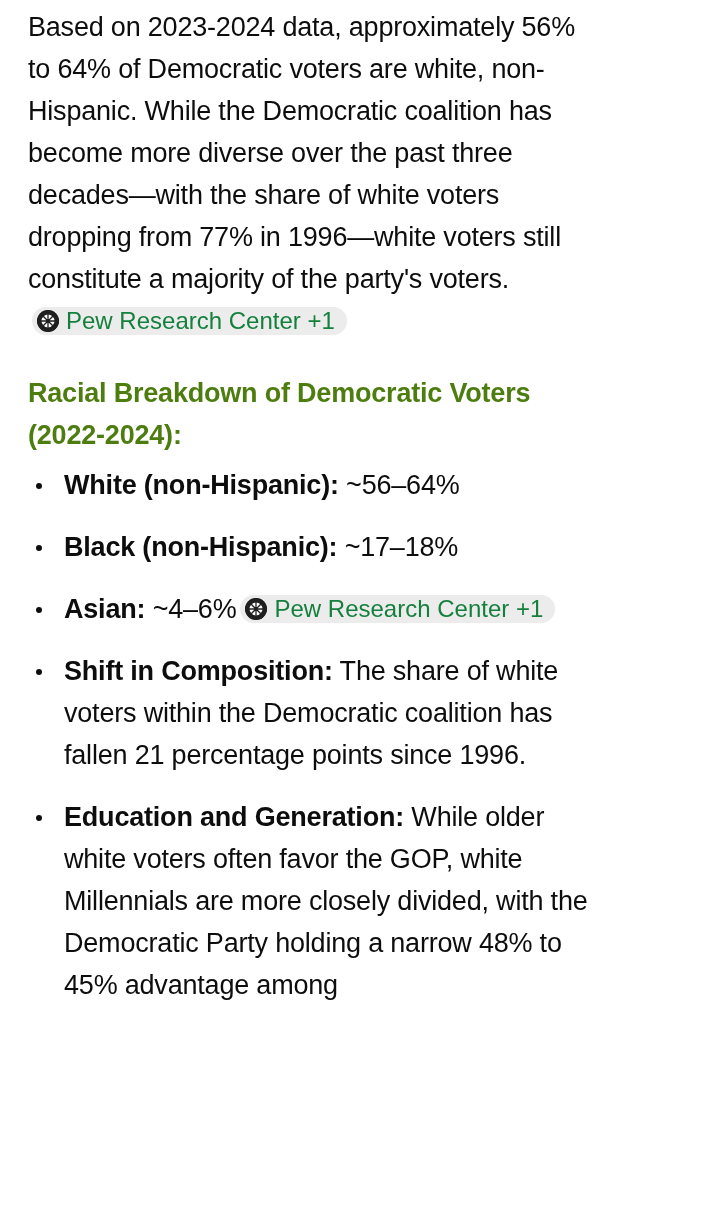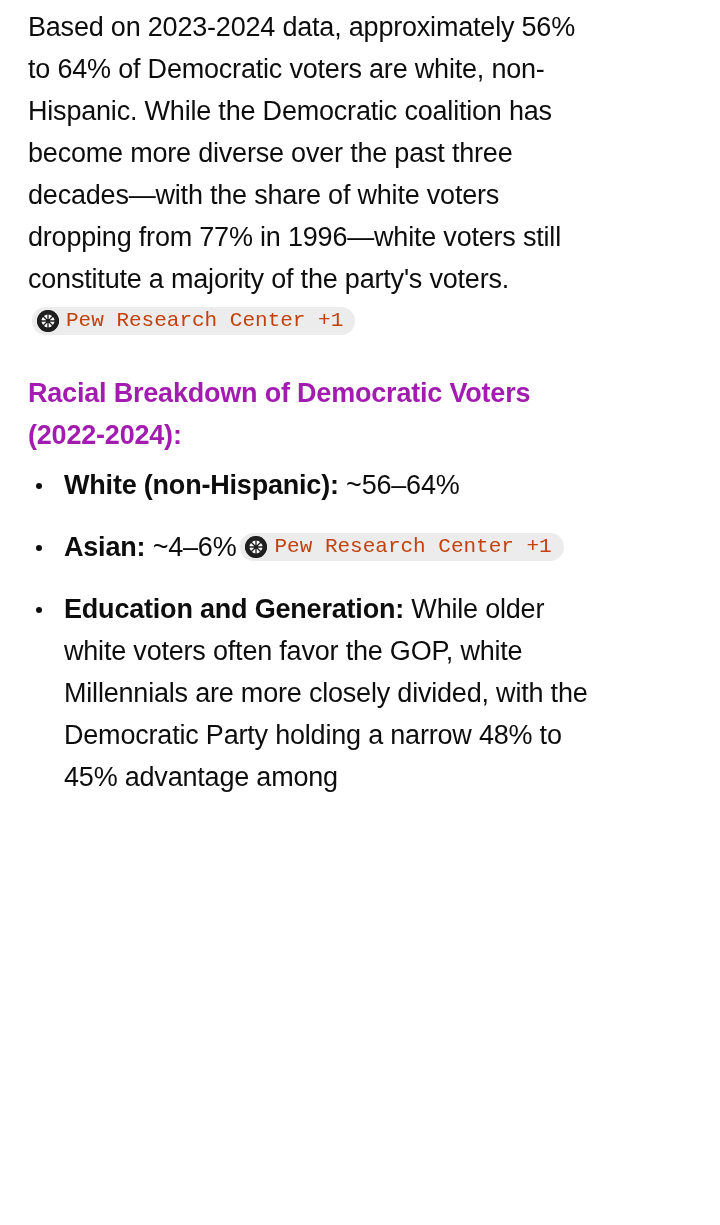--- a/index.html
+++ b/index.html
@@ -26,21 +26,21 @@
     margin: 6px 0 0 0;
     letter-spacing: -0.2px;
     color: #0d0d0d;
   }
   h3.section-head {
     font-size: 27px;
     line-height: 42px;
     font-weight: bold;
     margin: 30px 0 0 0;
     letter-spacing: -0.2px;
-    color: #a21caf;
+    color: #4d7c0f;
   }
   ul.bullets {
     list-style: none;
     margin: 8px 0 0 0;
     padding: 0;
   }
   ul.bullets li {
     position: relative;
     padding-left: 36px;
     font-size: 27px;
@@ -67,26 +67,25 @@
     gap: 7px;
     background: #ececec;
     border-radius: 999px;
     padding: 3px 12px 3px 5px;
     vertical-align: middle;
     margin-left: 4px;
     position: relative;
     top: -2px;
   }
   .cite-label {
-    font-size: 21px;
+    font-size: 24px;
     line-height: 22px;
-    color: #c2410c;
+    color: #15803d;
     white-space: nowrap;
     letter-spacing: 0px;
-    font-family: Liberation Mono, monospace;
   }
   .favicon {
     width: 22px;
     height: 22px;
     border-radius: 50%;
     background: #1f1f1f;
     display: inline-block;
     position: relative;
     flex: 0 0 auto;
     overflow: hidden;
@@ -116,36 +115,38 @@
             <circle cx="11" cy="11" r="2.1" fill="#1f1f1f"></circle>
           </svg>
         </span>
         <span class="cite-label">Pew Research Center +1</span>
       </span></p>
 
   <h3 class="section-head">Racial Breakdown of Democratic Voters (2022-2024):</h3>
 
   <ul class="bullets">
     <li><span class="lead">White (non-Hispanic):</span> <span>~56–64%</span></li>
+    <li><span class="lead">Black (non-Hispanic):</span> <span>~17–18%</span></li>
     <li><span class="lead">Asian:</span> <span>~4–6%</span><span class="cite">
           <span class="favicon">
             <svg width="22" height="22" viewBox="0 0 22 22">
               <circle cx="11" cy="11" r="11" fill="#1f1f1f"></circle>
               <circle cx="11" cy="11" r="6.5" fill="#ffffff"></circle>
               <g stroke="#1f1f1f" stroke-width="1.3">
                 <line x1="11" y1="3.5" x2="11" y2="18.5"></line>
                 <line x1="3.5" y1="11" x2="18.5" y2="11"></line>
                 <line x1="5.7" y1="5.7" x2="16.3" y2="16.3"></line>
                 <line x1="16.3" y1="5.7" x2="5.7" y2="16.3"></line>
               </g>
               <circle cx="11" cy="11" r="2.1" fill="#1f1f1f"></circle>
             </svg>
           </span>
           <span class="cite-label">Pew Research Center +1</span>
         </span></li>
   </ul>
 
 
   <ul class="bullets">
+    <li><span class="lead">Shift in Composition:</span> <span>The share of white voters within the Democratic coalition has fallen 21 percentage points since 1996.</span></li>
     <li><span class="lead">Education and Generation:</span> <span>While older white voters often favor the GOP, white Millennials are more closely divided, with the Democratic Party holding a narrow 48% to 45% advantage among</span></li>
   </ul>
 
 </div>
 
 </body></html>

